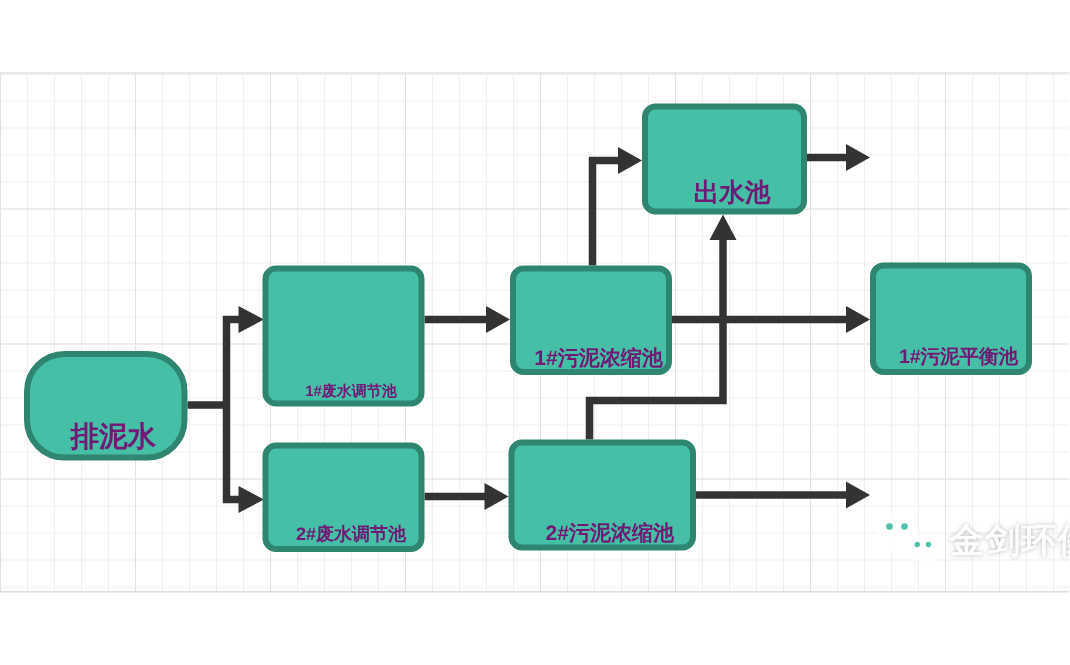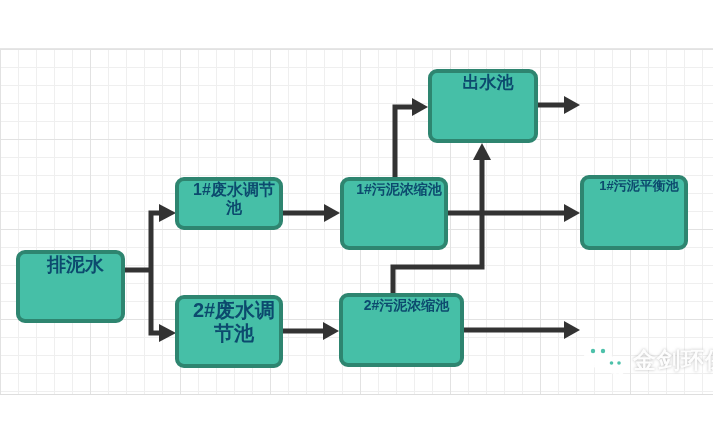--- a/index.html
+++ b/index.html
@@ -12,26 +12,26 @@
       linear-gradient(to bottom,#e2e2e2 1px,transparent 1px),
       linear-gradient(to right,#efefef 1px,transparent 1px),
       linear-gradient(to bottom,#efefef 1px,transparent 1px);
     background-size:90px 90px,90px 90px,18px 18px,18px 18px;
     border-top:1px solid #e6e6e6;border-bottom:1px solid #dedede;
   }
   svg.arrows{position:absolute;left:0;top:0;z-index:1;}
   .node{
     position:absolute;z-index:2;box-sizing:border-box;
     background:#46bfa7;border:4px solid #2e8570;border-radius:9px;
-    display:flex;align-items:flex-start;justify-content:center;
-    color:#0c4a6e;font-weight:700;text-align:center;line-height:1.15;padding-left:10px;
+    display:flex;align-items:flex-end;justify-content:center;
+    color:#701a75;font-weight:700;text-align:center;line-height:1.15;padding-left:10px;
   }
-  .n0{left:16px; top:250px;width:109px;height:73px;font-size:19px;}
-  .n1{left:175px;top:177px;width:108px;height:53px;font-size:16px;}
-  .n2{left:175px;top:295px;width:108px;height:73px;font-size:20px;}
+  .n0{left:16px; top:234px;width:109px;height:73px;font-size:19px;border-radius:27px;}
+  .n1{left:175px;top:177px;width:108px;height:94px;font-size:10px;}
+  .n2{left:175px;top:295px;width:108px;height:73px;font-size:12px;}
   .n3{left:340px;top:177px;width:108px;height:73px;font-size:14px;}
   .n4{left:339px;top:293px;width:125px;height:74px;font-size:14px;}
   .n5{left:428px;top:69px; width:110px;height:74px;font-size:17px;}
   .n6{left:580px;top:68px; width:108px;height:74px;font-size:17px;}
   .n7{left:580px;top:175px;width:108px;height:75px;font-size:13px;}
   .n8{left:580px;top:290px;width:108px;height:77px;font-size:13px;}
   .edge{stroke:#333333;stroke-width:5;fill:none;stroke-linejoin:miter;stroke-linecap:butt;}
   .head{fill:#333333;stroke:none;}
   .watermark{
     position:absolute;left:582px;top:340px;z-index:3;

